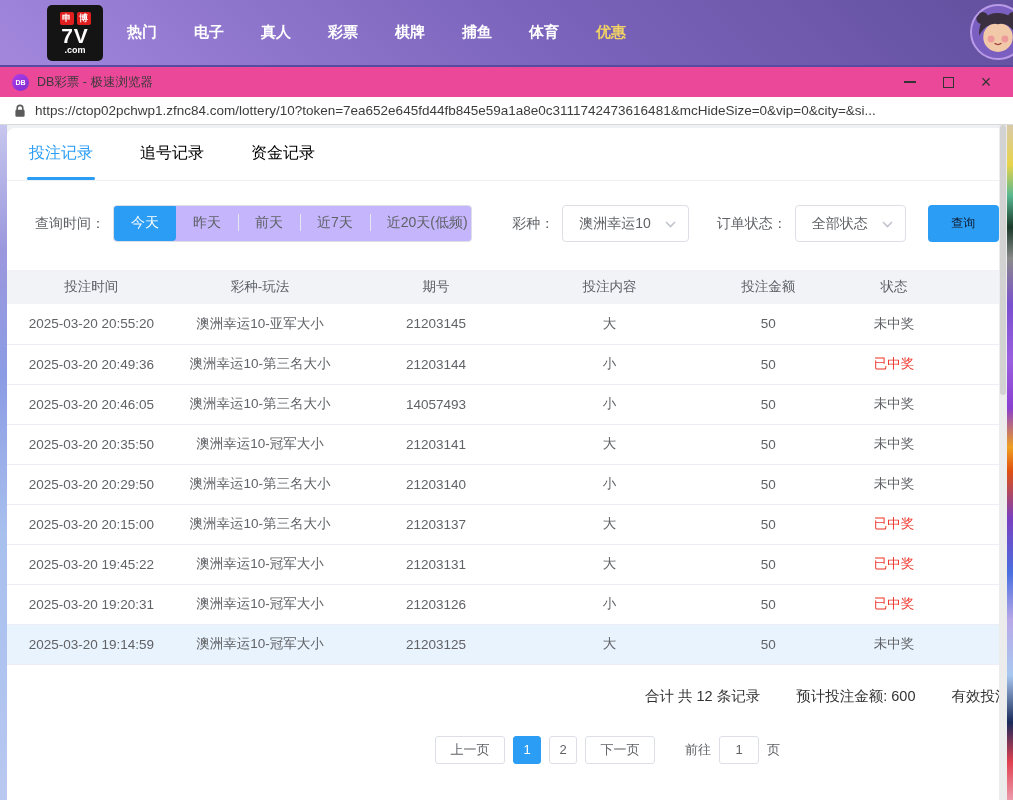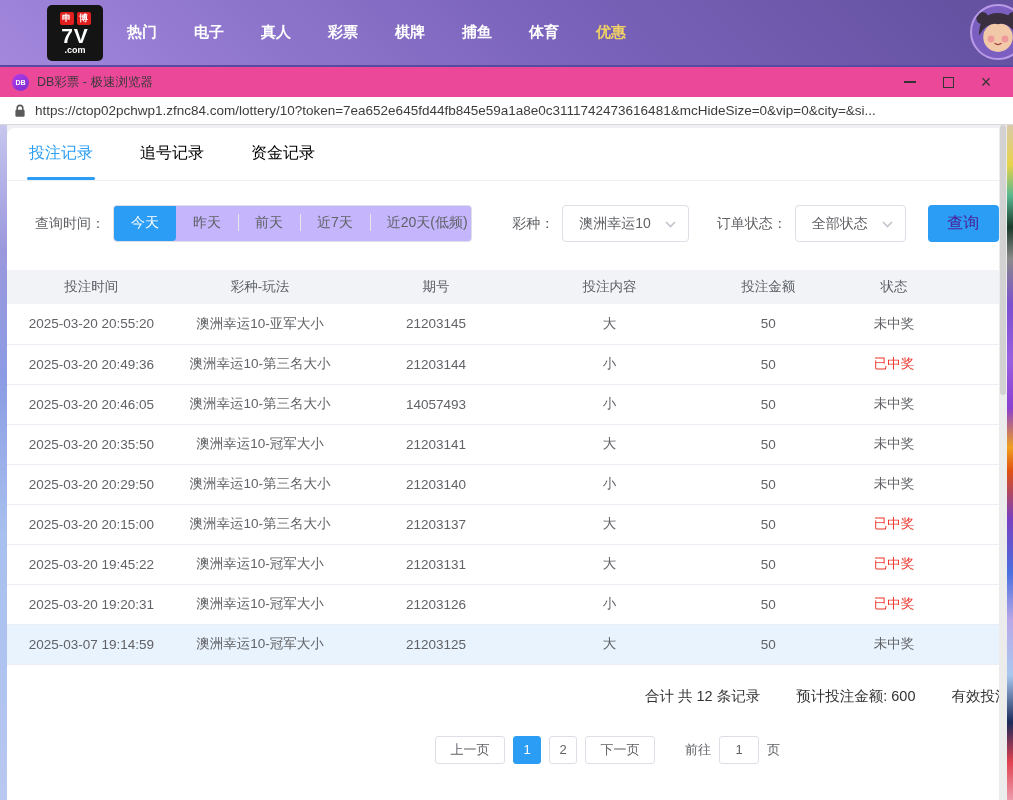--- a/index.html
+++ b/index.html
@@ -71,22 +71,22 @@
   .f-label{margin-right:8px;white-space:nowrap;}
   .time-group{border:1px solid #dcdfe6;border-radius:4px;height:37px;display:flex;align-items:flex-end;
     overflow:hidden;margin-right:40px;background:#c4b5fd;}
   .time-opt{padding:0 17px;line-height:37px;color:#606266;cursor:pointer;position:relative;white-space:nowrap;}
   .time-opt.active{background:var(--accent);color:#fff;border-radius:4px;}
   .time-opt.sep::before{content:"";position:absolute;left:0;top:10px;width:1px;height:17px;background:#e4e7ec;}
   .select{border:1px solid #dcdfe6;border-radius:4px;height:37px;display:flex;align-items:center;
     padding:0 12px 0 16px;color:#606266;cursor:pointer;background:#fff;gap:14px;white-space:nowrap;}
   .chevron{display:flex;margin-top:2px;}
   .gap28{margin-right:28px;}
-  .search-btn{width:74px;height:37px;margin-left:22px;background:var(--accent);color:#4c1d95;border:none;
-    border-radius:4px;font-size:16px;cursor:pointer;font-family:inherit;}
+  .search-btn{width:74px;height:37px;margin-left:22px;background:var(--accent);color:#0f172a;border:none;
+    border-radius:4px;font-size:12px;cursor:pointer;font-family:inherit;}
 
   
   table{width:100%;border-collapse:collapse;table-layout:fixed;margin-top:28px;}
   thead th{background:#f2f3f6;height:34px;font-weight:normal;color:#5a5e66;font-size:13.5px;text-align:center;}
   tbody td{height:40px;text-align:center;font-size:13.5px;color:#606266;border-bottom:1px solid #ebeef5;}
   tbody tr.highlight{background:var(--row-highlight);}
   td.won,th.won{color:var(--win-red);}
   .col-status-pad{padding-right:56px;}
 
   
@@ -283,21 +283,21 @@
           </tr>
           <tr class="">
             <td>2025-03-20 19:20:31</td>
             <td>澳洲幸运10-冠军大小</td>
             <td>21203126</td>
             <td>小</td>
             <td>50</td>
             <td class="won col-status-pad">已中奖</td>
           </tr>
           <tr class="highlight">
-            <td>2025-03-07 19:14:59</td>
+            <td>2025-03-20 19:14:59</td>
             <td>澳洲幸运10-冠军大小</td>
             <td>21203125</td>
             <td>大</td>
             <td>50</td>
             <td class="col-status-pad">未中奖</td>
           </tr>
         </tbody>
     </table>
 
     <div class="summary-row">

